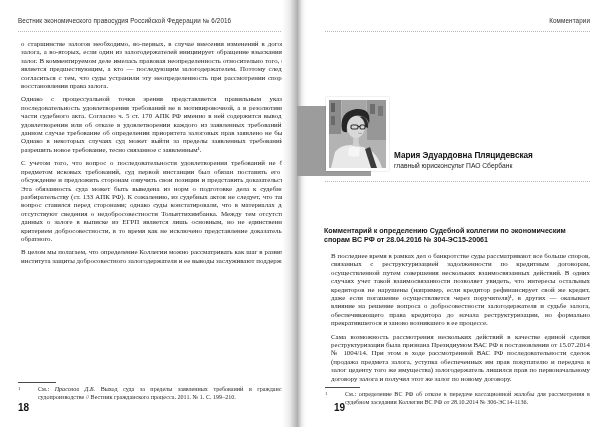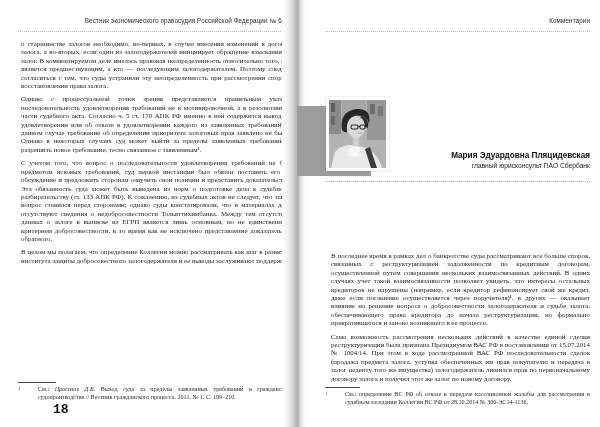--- a/index.html
+++ b/index.html
@@ -1,39 +1,39 @@
 <!DOCTYPE html>
 <html lang="ru"><head>
 <meta charset="utf-8">
 <style>
   html,body{margin:0;padding:0;background:#ffffff;}
   .stage{
     position:relative;width:600px;height:427px;overflow:hidden;
     background:#ffffff;color:#1c1c1c;
     font-family:"Liberation Serif", serif;
   }
-  .abs{position:absolute;text-align:right;}
+  .abs{position:absolute;}
   
   .running-head{
     font-family:"Liberation Sans", sans-serif;
     font-size:6.3px;line-height:7px;color:#2e2e2e;letter-spacing:.1px;
   }
   .rule-dotted{height:0;border-top:1px dotted #b5b5b5;}
   
   .bodycopy{
     text-align:justify;font-size:6.9px;line-height:8.4px;color:#1d1d1d;
   }
   .bodycopy p{margin:0 0 5px 0;}
   
   .fn-sep{height:0;border-top:1px solid #4a4a4a;}
   .fn{font-size:6.1px;line-height:7.8px;color:#2a2a2a;text-align:justify;}
   .fn .fn-body{display:block;padding-left:20px;}
   .fn .fn-marker{position:absolute;left:0;top:-1px;font-size:4.6px;}
   .fn i{font-style:italic;}
-  .pagenum{font-family:Liberation Mono, monospace;font-weight:bold;font-size:13px;color:#111;margin-left:35px;}
+  .pagenum{font-family:Liberation Sans, sans-serif;font-weight:bold;font-size:10px;color:#111;}
   
   .gutter-l{background:linear-gradient(to right,#ffffff 0%,#ececec 50%,#b4b4b4 100%);}
   .gutter-r{background:linear-gradient(to right,#a9a9a9 0%,#ededed 55%,#ffffff 100%);}
   
   .photo-shadow{background:#9c9c9c;}
   .photo-frame{background:#ffffff;padding:3px;box-sizing:border-box;box-shadow:0 0 1px rgba(0,0,0,.35);}
   .author-name{font-family:"Liberation Sans", sans-serif;font-weight:bold;font-size:8.2px;line-height:9px;color:#101010;}
   .author-role{font-family:"Liberation Sans", sans-serif;font-size:6.7px;line-height:7.5px;color:#232323;}
   
   .art-title{
@@ -112,30 +112,31 @@
     </svg>
   </div>
 
   <div class="abs author-name" style="left:394px;top:151px;width:196px;">Мария Эдуардовна Пляцидевская</div>
 
   <div class="abs author-role" style="left:394px;top:162px;width:196px;">главный юрисконсульт ПАО Сбербанк</div>
 
   <div class="abs rule-dotted" style="left:325px;top:181px;width:265px;"></div>
 
 
+  <div class="abs art-subtitle" style="left:324px;top:227px;width:268px;">Комментарий к определению Судебной коллегии по экономическим спорам ВС РФ от 28.04.2016 № 304-ЭС15-20061</div>
 
   <div class="abs bodycopy" style="left:331px;top:252px;width:259px;">
     <p>В последнее время в рамках дел о банкротстве суды рассматривают все больше споров, связанных с реструктуризацией задолженности по кредитным договорам, осуществленной путем совершения нескольких взаимосвязанных действий. В одних случаях учет такой взаимосвязанности позволяет увидеть, что интересы остальных кредиторов не нарушены (например, если кредитор рефинансирует свой же кредит, даже если погашение осуществляется через поручителя)¹, в других — оказывает влияние на решение вопроса о добросовестности залогодержателя и судьбе залога, обеспечивающего права кредитора до начала реструктуризации, но формально прекратившегося и заново возникшего в ее процессе.</p>
     <p>Сама возможность рассмотрения нескольких действий в качестве единой сделки реструктуризации была признана Президиумом ВАС РФ в постановлении от 15.07.2014 № 1004/14. При этом в ходе рассмотренной ВАС РФ последовательности сделок (продажа предмета залога, уступка обеспеченных им прав покупателю и передача в залог цеденту того же имущества) залогодержатель лишился прав по первоначальному договору залога и получил этот же залог по новому договору.</p>
   </div>
 
   <div class="abs fn-sep" style="left:325px;top:387px;width:35px;"></div>
 
   <div class="abs fn" style="left:325px;top:391px;width:265px;">
     <span class="fn-marker">1</span>
     <span class="fn-body">
       <span>См.: </span><span>определение ВС РФ об отказе в передаче кассационной жалобы для рассмотрения в судебном заседании Коллегии ВС РФ от 28.10.2014 № 306-ЭС14-1136.</span>
     </span>
   </div>
 
-  <div class="abs pagenum" style="left:325px;top:402px;width:265px;text-align:right;">19</div>
+  <div class="abs pagenum" style="left:334px;top:402px;width:265px;text-align:left;">19</div>
 
 </div>
 
 </body></html>

